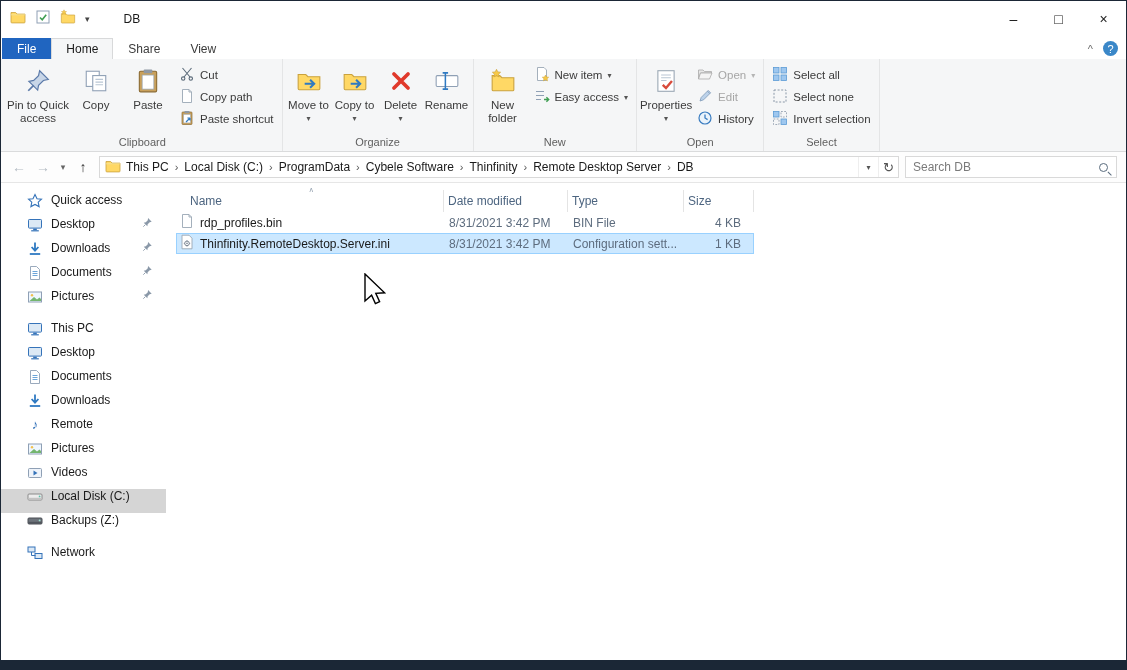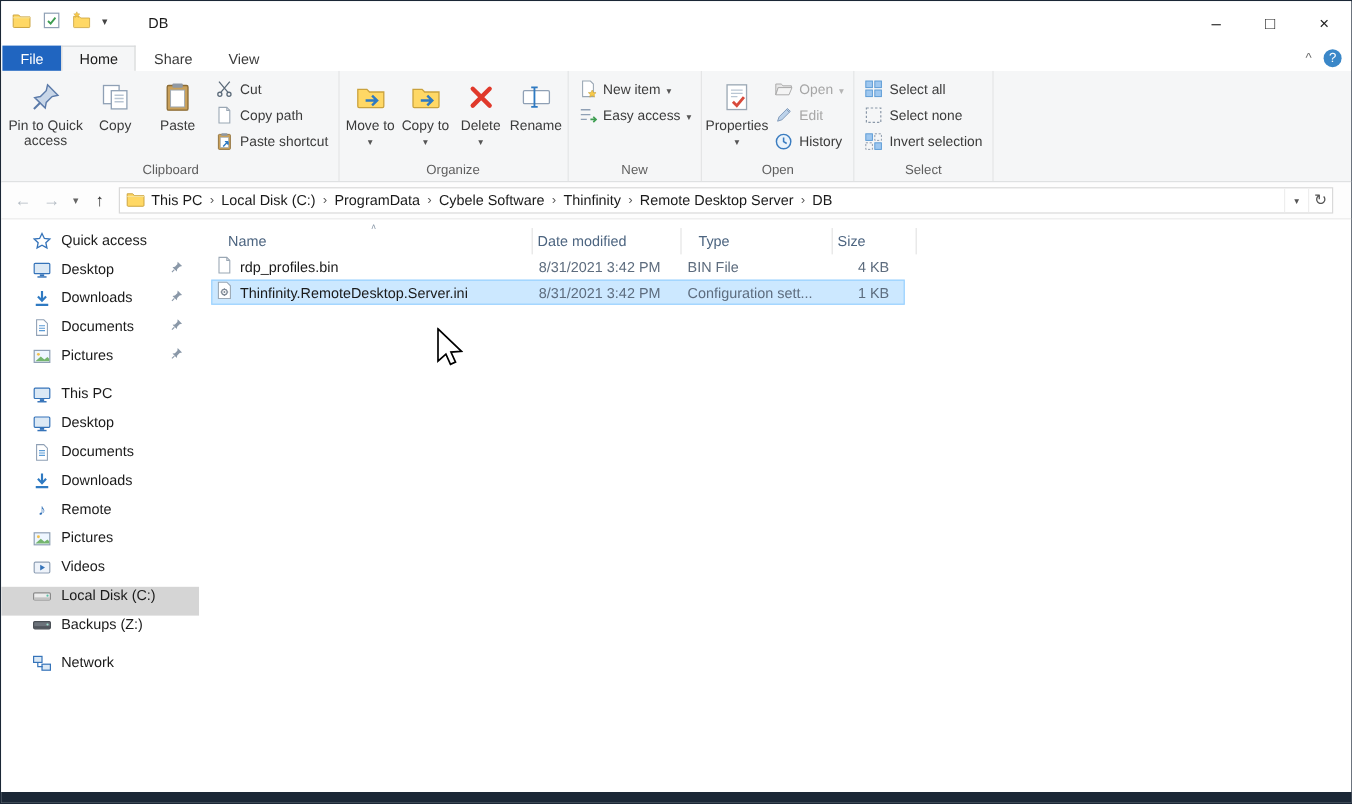--- a/index.html
+++ b/index.html
@@ -70,21 +70,21 @@
   .side-item.selected { background:#d5d5d5; }
   .slabel { color:#1a1a1a; }
   .pin { margin-left:auto; margin-right:13px; display:flex; }
   .side-gap { height:8px; }
 
   .content { flex:1; position:relative; overflow:hidden; }
   .listhead { display:flex; height:22px; margin:7px 0 0 10px; color:#4d6580; position:relative; }
   .hcell { display:flex; align-items:center; padding-left:4px; border-right:1px solid #e4e4e4; position:relative; }
   .h-name { width:268px; padding-left:14px; }
   .h-date { width:124px; }
-  .h-type { width:116px;margin-left:10px; }
+  .h-type { width:116px; }
   .h-size { width:70px; }
   .sortcaret { position:absolute; top:-4px; left:50%; font-size:7px; color:#8a98a8; }
   .frow { display:flex; align-items:center; height:21px; margin-left:10px; width:578px; border:1px solid transparent; }
   .frow.selected { background:#cce8ff; border:1px solid #99d1ff; }
   .fcell { overflow:hidden; white-space:nowrap; }
   .f-name { width:268px; padding-left:2px; display:flex; align-items:center; gap:5px; }
   .f-date,.f-type { color:#5d6c7e; }
   .f-date { width:124px; padding-left:4px; }
   .f-type { width:116px; padding-left:4px; }
   .f-size { width:56px; text-align:right; color:#5d6c7e; }
@@ -370,20 +370,28 @@
               </svg>
             </span>
           <span>Rename</span>
         </div>
       </div>
       <div class="glabel">Organize</div>
     </div>
 
     <div class="rgroup">
       <div class="gcontent">
+        <div class="bbtn">
+          <span class="bicon">
+              <svg class="i24">
+                <use href="#i-newfolder"></use>
+              </svg>
+            </span>
+          <span>New folder</span>
+        </div>
         <div class="smallcol">
           <div class="sbtn">
             <span><svg class="i16">
                   <use href="#i-newitem"></use>
                 </svg></span>
             <span>New item</span>
             <span class="dd">▾</span>
           </div>
           <div class="sbtn">
             <span><svg class="i16">
@@ -481,20 +489,24 @@
       <span class="crumb">Thinfinity</span>
       <span class="crumbsep">›</span>
       <span class="crumb">Remote Desktop Server</span>
       <span class="crumbsep">›</span>
       <span class="crumb">DB</span>
       <div class="crumb-right">
         <span class="crumb-dd">▾</span>
         <span class="crumb-refresh">↻</span>
       </div>
     </div>
+    <div class="searchbox">
+      <input type="text" placeholder="Search DB" style="">
+      <span class="mag"></span>
+    </div>
   </div>
 
   <div class="main">
 
     <div class="sidebar">
       <div class="side-item">
         <span><svg class="i16">
               <use href="#i-star"></use>
             </svg></span>
         <span class="slabel">Quick access</span>

